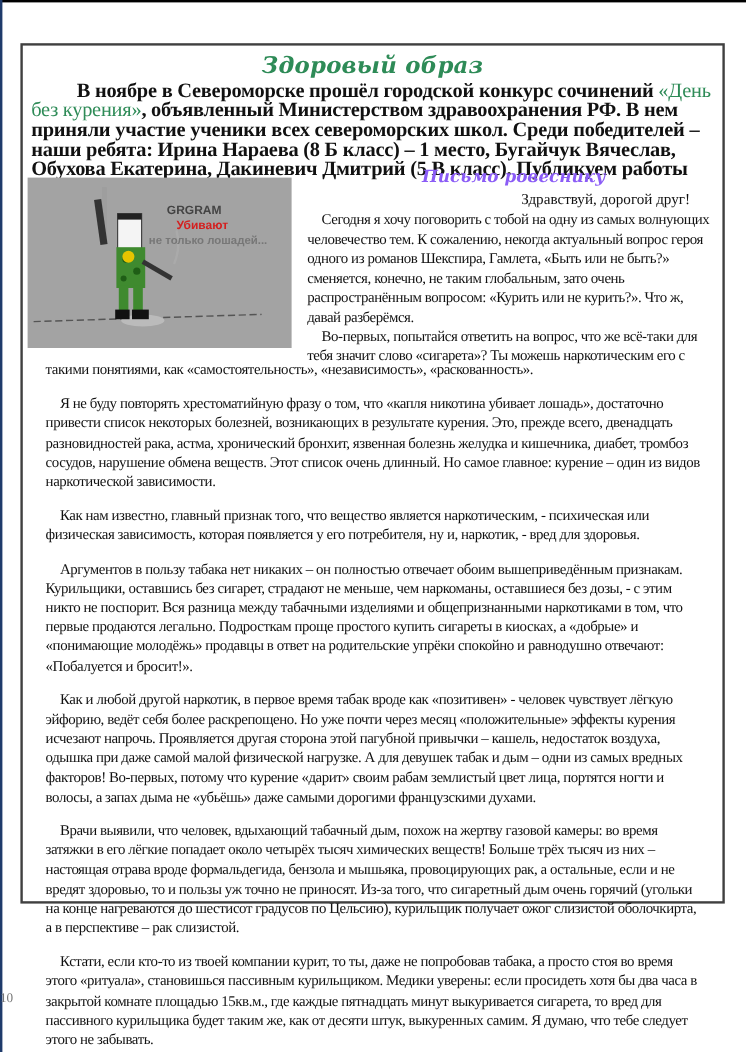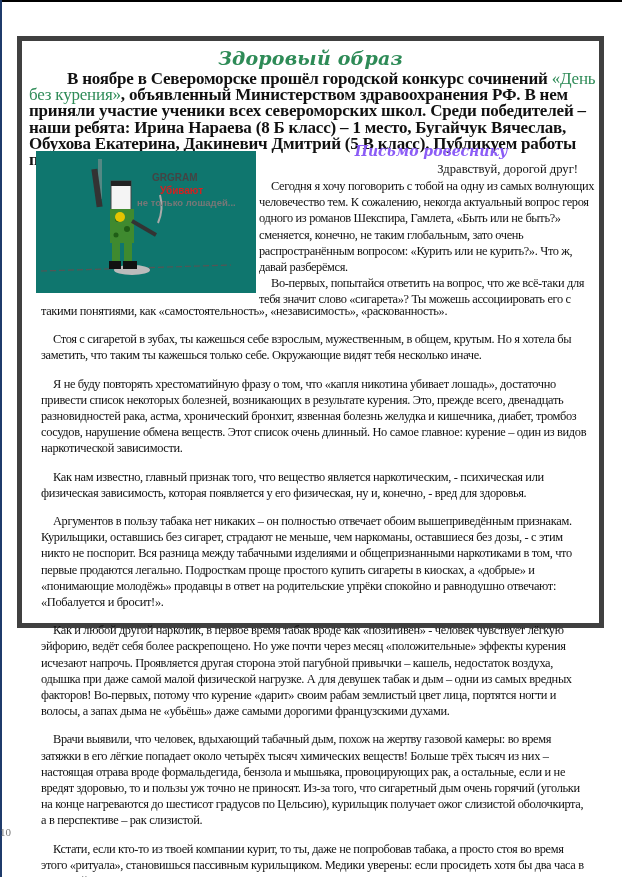--- a/index.html
+++ b/index.html
@@ -3,36 +3,36 @@
 <meta charset="utf-8">
 <style>
   html, body { margin:0; padding:0; }
   body {
     width:622px; height:877px; background:#ffffff; position:relative; overflow:hidden;
     font-family: "Liberation Serif", "DejaVu Serif", serif; color:#111;
   }
   .frame-top { position:absolute; left:0; top:0; width:622px; height:2px; background:#000; }
   .frame-left { position:absolute; left:0; top:0; width:2px; height:877px; background:#1f3b6b; }
   .box {
-    position:absolute; left:17px; top:36px; width:587px; height:592px;
-    border:5px solid #404040; box-sizing:border-box;
+    position:absolute; left:17px; top:36px; width:587px; height:717px;
+    border:2px solid #404040; box-sizing:border-box;
   }
   .title {
     position:absolute; left:0; right:0; top:6px; text-align:center;
     font-family: "DejaVu Serif", serif; font-style:italic; font-weight:bold;
     font-size:19px; color:#2e8b57; letter-spacing:0.2px;
   }
   .intro {
     position:absolute; left:7px; top:30px; width:572px;
     font-family: "Liberation Serif", serif; font-weight:bold;
     font-size:17px; line-height:16.2px; text-indent:38px; letter-spacing:-0.2px;
   }
   .intro .green { color:#2e8b57; font-weight:normal; }
   .picture {
-    position:absolute; left:14px; top:110px; width:220px; height:142px; background:#0f766e;
+    position:absolute; left:4px; top:110px; width:220px; height:142px; background:#a3a3a3;
   }
   .subtitle {
     position:absolute; left:244px; width:330px; top:102px; text-align:center;
     font-family:"DejaVu Serif", serif; font-style:italic; font-weight:bold; font-size:14px; color:#8b5cf6;
   }
   .greeting {
     position:absolute; left:226px; width:330px; top:121px; text-align:right; font-size:12.6px;
   }
   .text {
     position:absolute; left:7px; width:574px; font-size:12.4px; line-height:16.2px; letter-spacing:-0.35px;
@@ -80,28 +80,27 @@
       <text x="124" y="43" font-family="Liberation Sans, sans-serif" font-size="10" font-weight="bold" fill="#d42020">Убивают</text>
       <text x="101" y="55" font-family="Liberation Sans, sans-serif" font-size="9.5" font-weight="bold" fill="#777">не только лошадей...</text>
     </svg>
   </div>
 
   <div class="subtitle">Письмо ровеснику</div>
   <div class="greeting">Здравствуй, дорогой друг!</div>
 
   <div class="col" style="top:137px;">
     <p>Сегодня я хочу поговорить с тобой на одну из самых волнующих человечество тем. К сожалению, некогда актуальный вопрос героя одного из романов Шекспира, Гамлета, «Быть или не быть?» сменяется, конечно, не таким глобальным, зато очень распространённым вопросом: «Курить или не курить?». Что ж, давай разберёмся.</p>
-    <p>Во-первых, попытайся ответить на вопрос, что же всё-таки для тебя значит слово «сигарета»? Ты можешь ассоциировать его с</p>
+    <p>Во-первых, попытайся ответить на вопрос, что же всё-таки для тебя значит слово «сигарета»? Ты можешь наркотическим его с</p>
   </div>
 
   <div class="text" style="top:250px;">
     <p class="noind">такими понятиями, как «самостоятельность», «независимость», «раскованность».</p>
-    <p>Стоя с сигаретой в зубах, ты кажешься себе взрослым, мужественным, в общем, крутым. Но я хотела бы заметить, что таким ты кажешься только себе. Окружающие видят тебя несколько иначе.</p>
     <p>Я не буду повторять хрестоматийную фразу о том, что «капля никотина убивает лошадь», достаточно привести список некоторых болезней, возникающих в результате курения. Это, прежде всего, двенадцать разновидностей рака, астма, хронический бронхит, язвенная болезнь желудка и кишечника, диабет, тромбоз сосудов, нарушение обмена веществ. Этот список очень длинный. Но самое главное: курение – один из видов наркотической зависимости.</p>
-    <p>Как нам известно, главный признак того, что вещество является наркотическим, - психическая или физическая зависимость, которая появляется у его физическая, ну и, конечно, - вред для здоровья.</p>
+    <p>Как нам известно, главный признак того, что вещество является наркотическим, - психическая или физическая зависимость, которая появляется у его потребителя, ну и, наркотик, - вред для здоровья.</p>
     <p>Аргументов в пользу табака нет никаких – он полностью отвечает обоим вышеприведённым признакам. Курильщики, оставшись без сигарет, страдают не меньше, чем наркоманы, оставшиеся без дозы, - с этим никто не поспорит. Вся разница между табачными изделиями и общепризнанными наркотиками в том, что первые продаются легально. Подросткам проще простого купить сигареты в киосках, а «добрые» и «понимающие молодёжь» продавцы в ответ на родительские упрёки спокойно и равнодушно отвечают: «Побалуется и бросит!».</p>
     <p>Как и любой другой наркотик, в первое время табак вроде как «позитивен» - человек чувствует лёгкую эйфорию, ведёт себя более раскрепощено. Но уже почти через месяц «положительные» эффекты курения исчезают напрочь. Проявляется другая сторона этой  пагубной привычки – кашель, недостаток воздуха, одышка при даже самой малой физической нагрузке. А для девушек табак и дым – одни из самых вредных факторов! Во-первых, потому что курение «дарит» своим рабам землистый цвет лица, портятся ногти и волосы, а запах дыма не «убьёшь» даже самыми дорогими французскими духами.</p>
     <p>Врачи выявили, что человек, вдыхающий табачный дым, похож на жертву газовой камеры: во время затяжки в его лёгкие попадает около четырёх тысяч химических веществ! Больше трёх тысяч из них – настоящая отрава вроде формальдегида, бензола и мышьяка, провоцирующих рак, а остальные, если и не вредят здоровью, то и  пользы уж точно не приносят. Из-за того, что сигаретный дым очень горячий (угольки на конце нагреваются до шестисот градусов по Цельсию), курильщик получает ожог слизистой оболочкирта, а в перспективе – рак слизистой.</p>
     <p>Кстати, если кто-то из твоей компании курит, то ты, даже не попробовав табака, а просто стоя во время этого «ритуала», становишься пассивным курильщиком. Медики уверены: если просидеть хотя бы два часа в закрытой комнате площадью 15кв.м., где каждые пятнадцать минут выкуривается сигарета, то вред для пассивного курильщика будет таким же, как от десяти штук, выкуренных самим. Я думаю, что тебе следует этого не забывать.</p>
   </div>
 </div>
 
 <div class="pagenum">10</div>
 
 </body></html>

